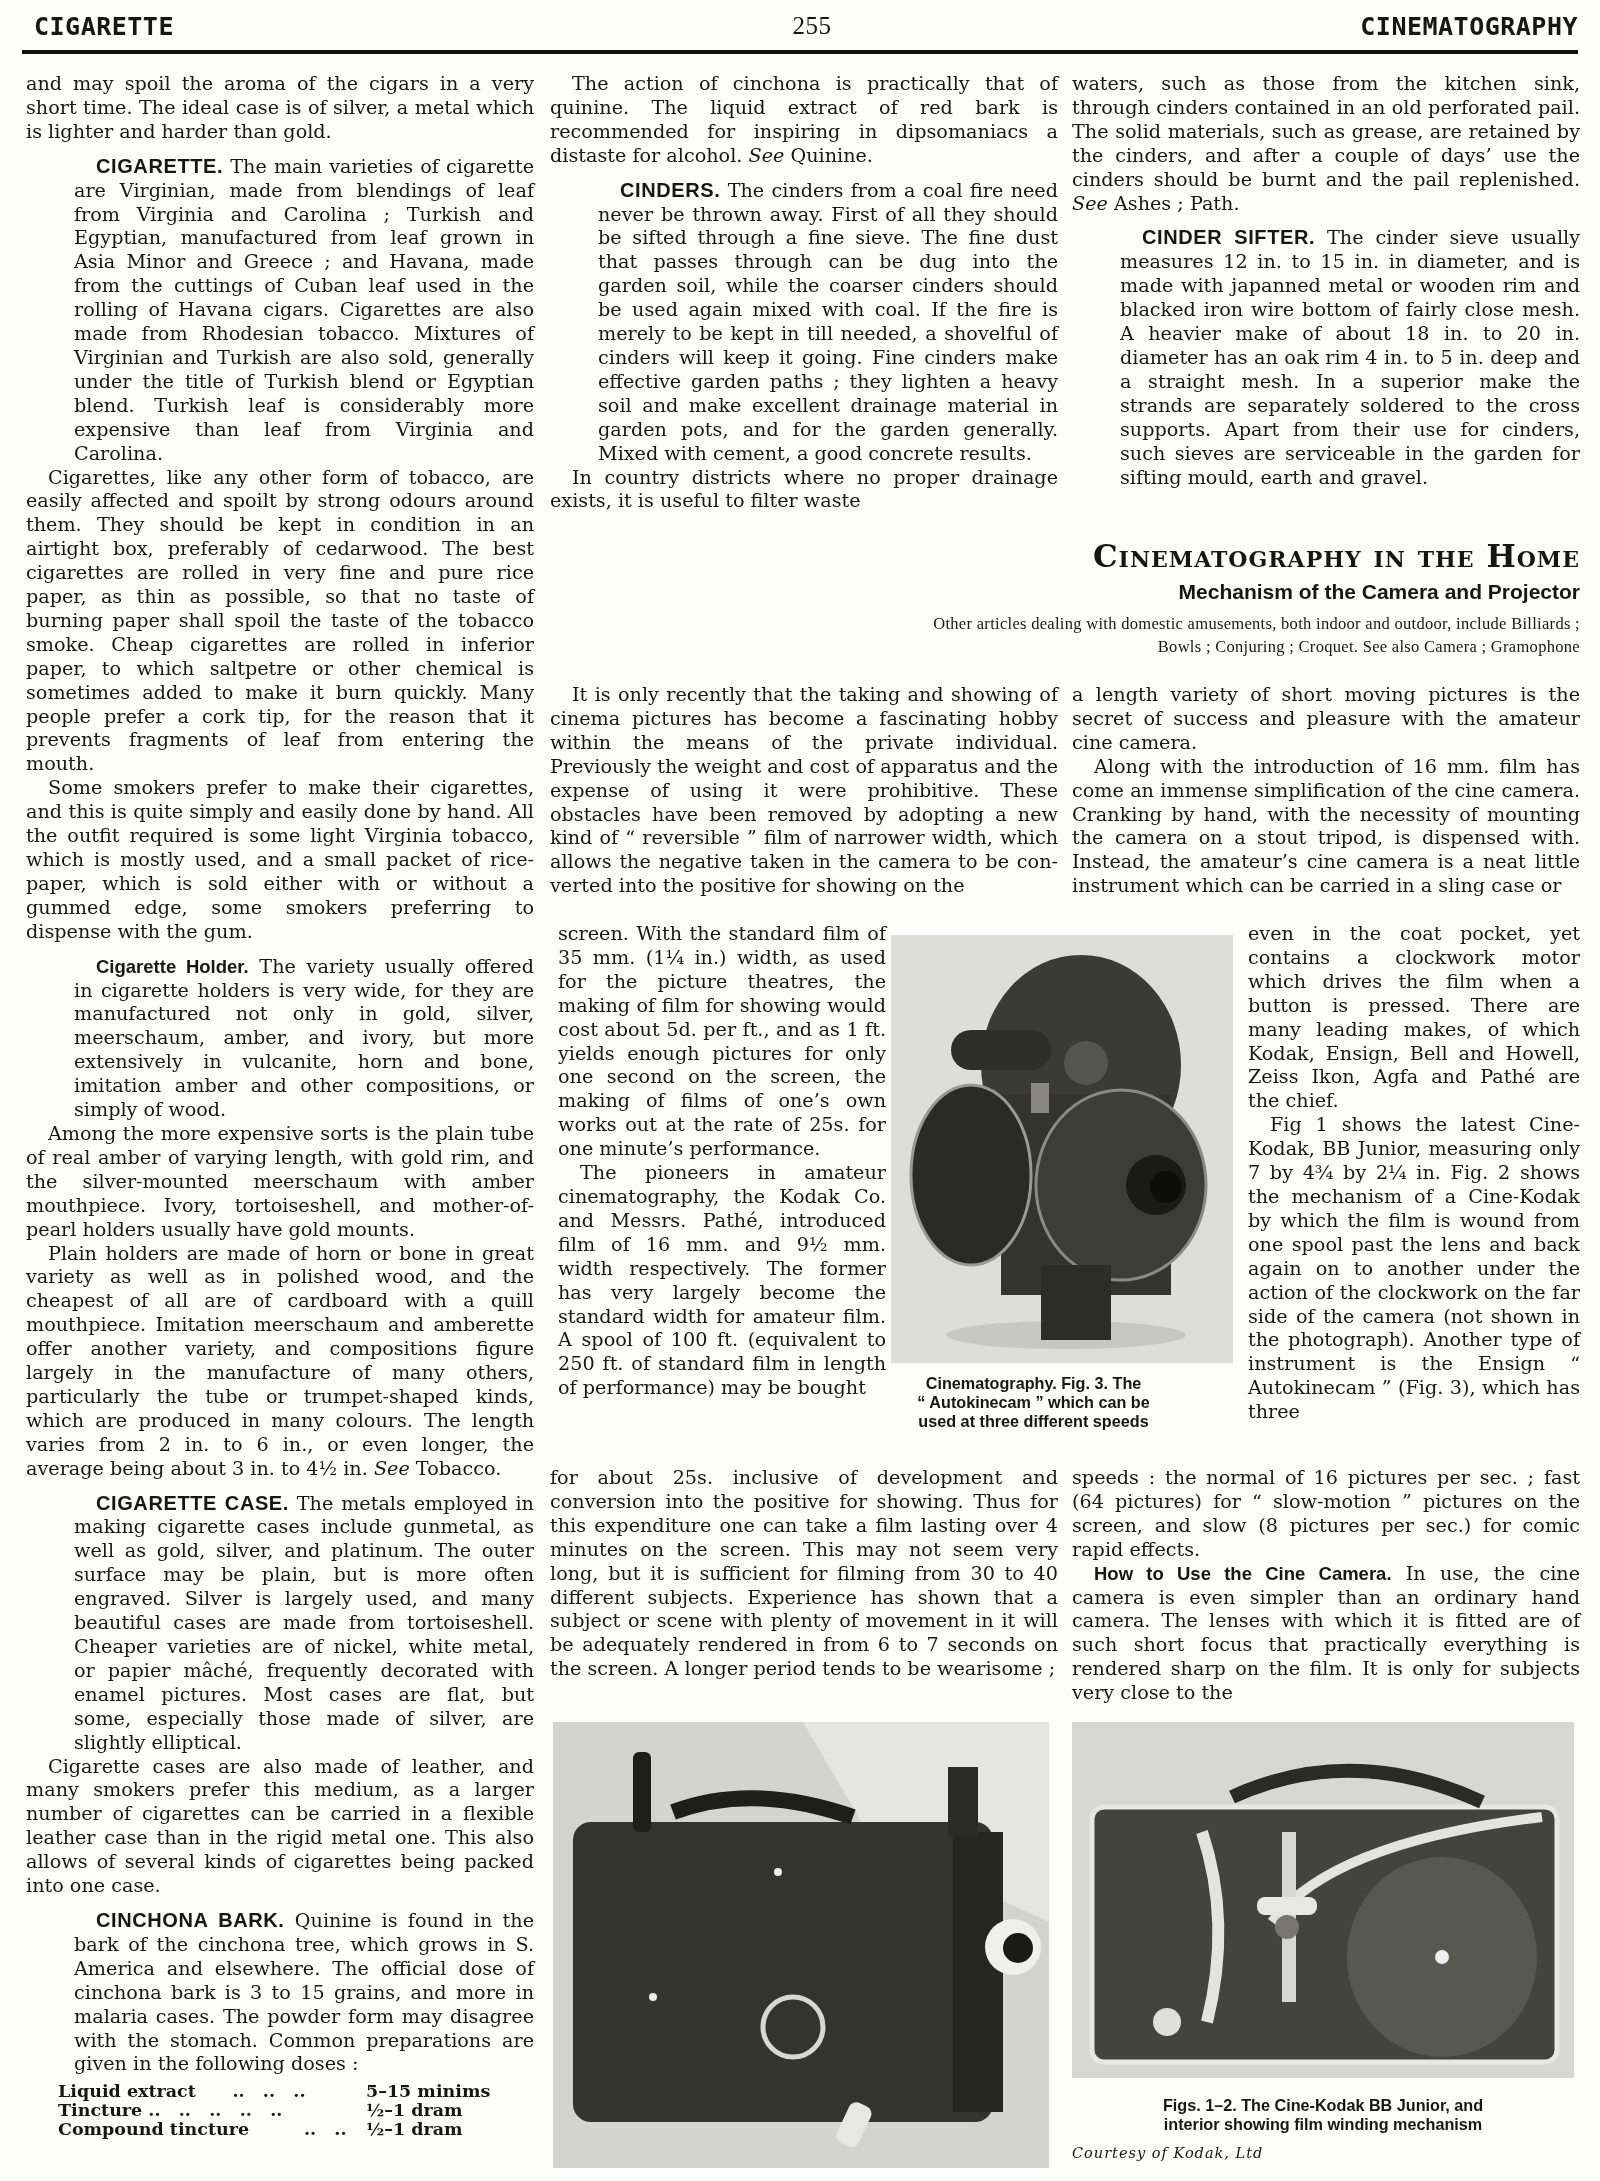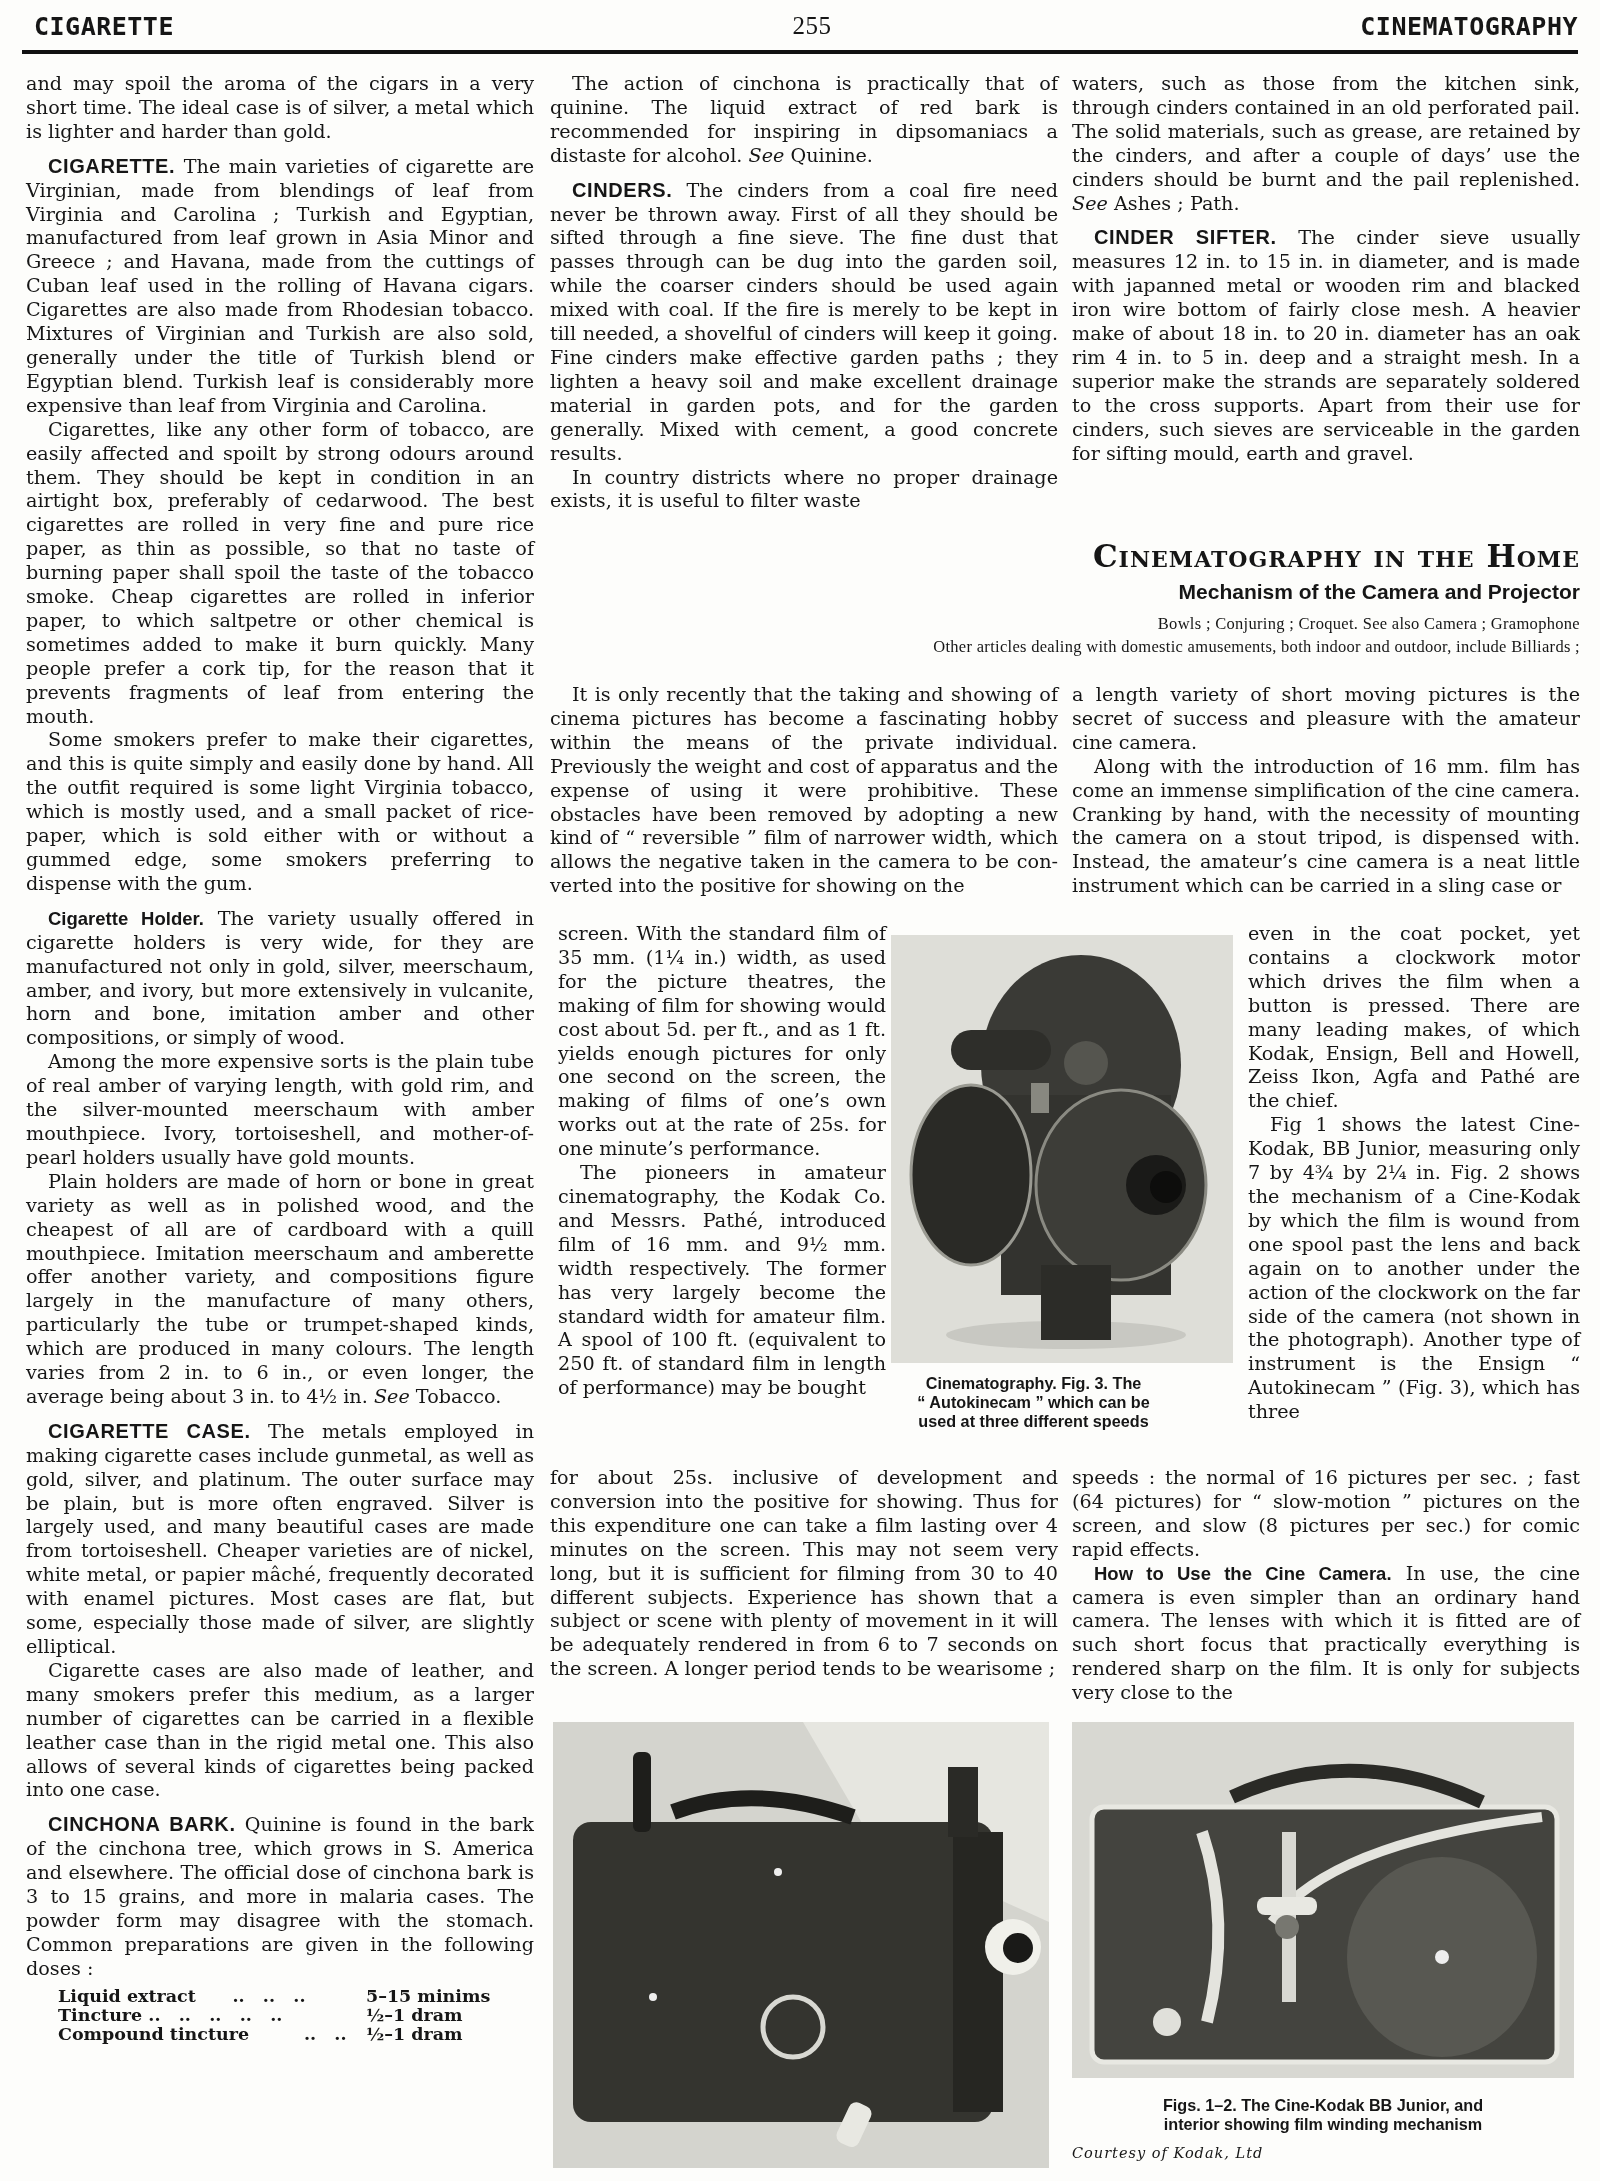--- a/index.html
+++ b/index.html
@@ -9,21 +9,21 @@
   .running-head { position: absolute; left: 22px; right: 22px; top: 12px; height: 36px; }
   .rh-left, .rh-right, .rh-page { position: absolute; top: 0; font-family: "DejaVu Sans Mono", "Liberation Mono", monospace; font-weight: bold; font-size: 25px; letter-spacing: 0.5px; margin-left: 12px; }
   .rh-left { left: 0; }
   .rh-right { right: 0; }
   .rh-page { left: 50%; transform: translateX(-50%); font-family: "Liberation Serif", serif; font-weight: normal; font-size: 25px; }
   .head-rule { position: absolute; left: 22px; right: 22px; top: 50px; height: 4px; background: #111; }
 
   .col { position: absolute; font-size: 19.2px; line-height: 23.9px; text-align: justify; hyphens: manual; }
   .col p { text-indent: 22px; }
   .col p.noindent { text-indent: 0; }
-  .col p.gap { margin-top: 11px; }
+  .col p.gap { margin-top: 11px; margin-left: 48px; }
   .hw { font-family: "Liberation Sans", "DejaVu Sans", sans-serif; font-weight: bold; letter-spacing: 0.6px; font-size: 20px; }
   .sub { font-family: "Liberation Sans", "DejaVu Sans", sans-serif; font-weight: bold; font-size: 18.5px; }
   .see { font-style: italic; }
 
   #col-left { left: 26px; top: 72px; width: 508px; }
   #col-mid-top { left: 550px; top: 72px; width: 508px; }
   #col-right-top { left: 1072px; top: 72px; width: 508px; }
 
   .dose-table { margin-top: 6px; margin-left: 32px; font-size: 17.5px; line-height: 19px; font-weight: bold; }
   .dose-row { display: flex; }
@@ -98,22 +98,22 @@
 
 <div class="col" id="col-right-top">
   <p class="noindent"><span>waters, such as those from the kitchen sink, through cinders contained in an old perforated pail. The solid materials, such as grease, are retained by the cinders, and after a couple of days’ use the cinders should be burnt and the pail replenished. </span><span class="see">See</span><span> Ashes ; Path.</span></p>
   <p class="gap"><span class="hw">CINDER SIFTER.</span><span> The cinder sieve usually measures 12 in. to 15 in. in diameter, and is made with japanned metal or wooden rim and blacked iron wire bottom of fairly close mesh. A heavier make of about 18 in. to 20 in. diameter has an oak rim 4 in. to 5 in. deep and a straight mesh. In a superior make the strands are separately soldered to the cross supports. Apart from their use for cinders, such sieves are service­able in the garden for sifting mould, earth and gravel.</span></p>
 </div>
 
 <div class="article-head">
   <div class="article-title">Cinematography in the Home</div>
   <div class="article-subtitle">Mechanism of the Camera and Projector</div>
   <div class="article-note">
+    <div>Other articles dealing with domestic amusements, both indoor and outdoor, include Billiards ;</div>
     <div>Bowls ; Conjuring ; Croquet. See also Camera ; Gramophone</div>
-    <div>Other articles dealing with domestic amusements, both indoor and outdoor, include Billiards ;</div>
   </div>
 </div>
 
 <div class="col" id="col-mid-a">
   <p>It is only recently that the taking and showing of cinema pictures has become a fascinating hobby within the means of the private individual. Previously the weight and cost of apparatus and the expense of using it were prohibitive. These obstacles have been removed by adopting a new kind of “ re­versible ” film of narrower width, which allows the negative taken in the camera to be con­verted into the positive for showing on the</p>
 </div>
 <div class="col" id="col-mid-b">
   <p class="noindent">screen. With the standard film of 35 mm. (1¼ in.) width, as used for the picture theatres, the making of film for showing would cost about 5d. per ft., and as 1 ft. yields enough pictures for only one second on the screen, the making of films of one’s own works out at the rate of 25s. for one minute’s performance.</p>
   <p>The pioneers in amateur cinematography, the Kodak Co. and Messrs. Pathé, intro­duced film of 16 mm. and 9½ mm. width respectively. The former has very largely be­come the standard width for amateur film. A spool of 100 ft. (equivalent to 250 ft. of standard film in length of performance) may be bought</p>
 </div>

